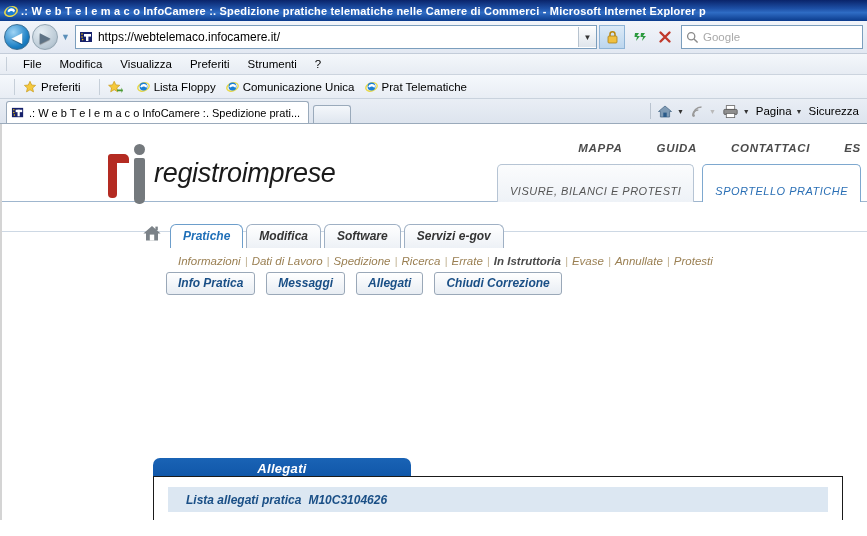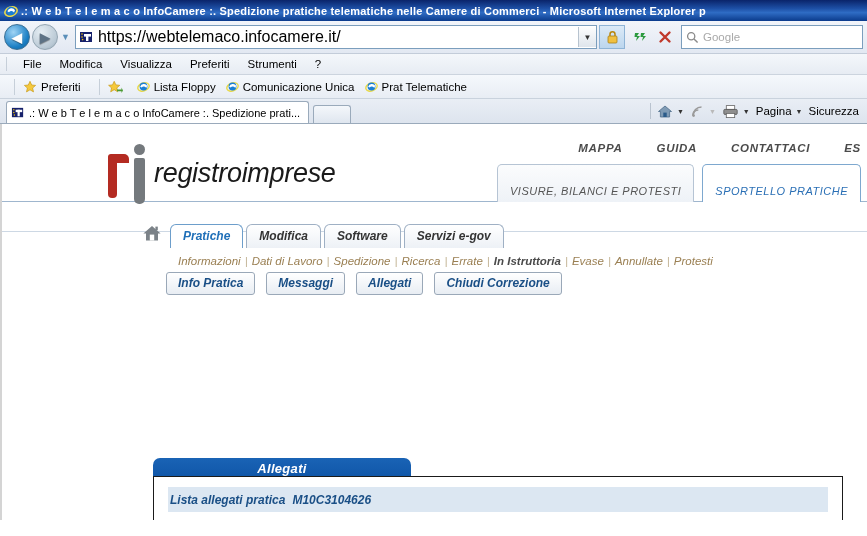--- a/index.html
+++ b/index.html
@@ -77,21 +77,21 @@
     min-width: 0;
   }
   .favicon {
     width: 15px; height: 15px; flex: 0 0 auto;
     margin-right: 4px;
     background: #fff;
     position: relative;
   }
   .urltext {
     flex: 1 1 auto;
-    font-size: 16px;
+    font-size: 12px;
     color: #000;
     white-space: nowrap; overflow: hidden;
     font-family: "Liberation Sans", sans-serif;
   }
   .urldrop {
     width: 17px; height: 20px;
     background: linear-gradient(to bottom,#fdfdfd,#dfe5ec);
     border-left: 1px solid #b7c3cf;
     display:flex;align-items:center;justify-content:center;
     flex:0 0 auto;
@@ -343,21 +343,21 @@
     width: 690px; height: 160px;
     background:#fff;
     border: 1px solid #1a1a1a;
     box-sizing: border-box;
   }
   .panel-header {
     margin: 10px 14px 0 14px;
     background: #dce7f2;
     height: 25px;
     display:flex;align-items:center;
-    padding-left: 2px;
+    padding-left: 18px;
     font-size: 12px; font-weight:bold; color:#1a4f86;
   }
 </style>
 </head>
 <body>
 
 <div class="titlebar">
   <span class="ie-logo-sm">
     <svg width="14" height="14" viewBox="0 0 14 14">
       <ellipse cx="7" cy="7.5" rx="6.3" ry="4.4" fill="none" stroke="#e8d94a" stroke-width="1.6" transform="rotate(-20 7 7.5)"></ellipse>

